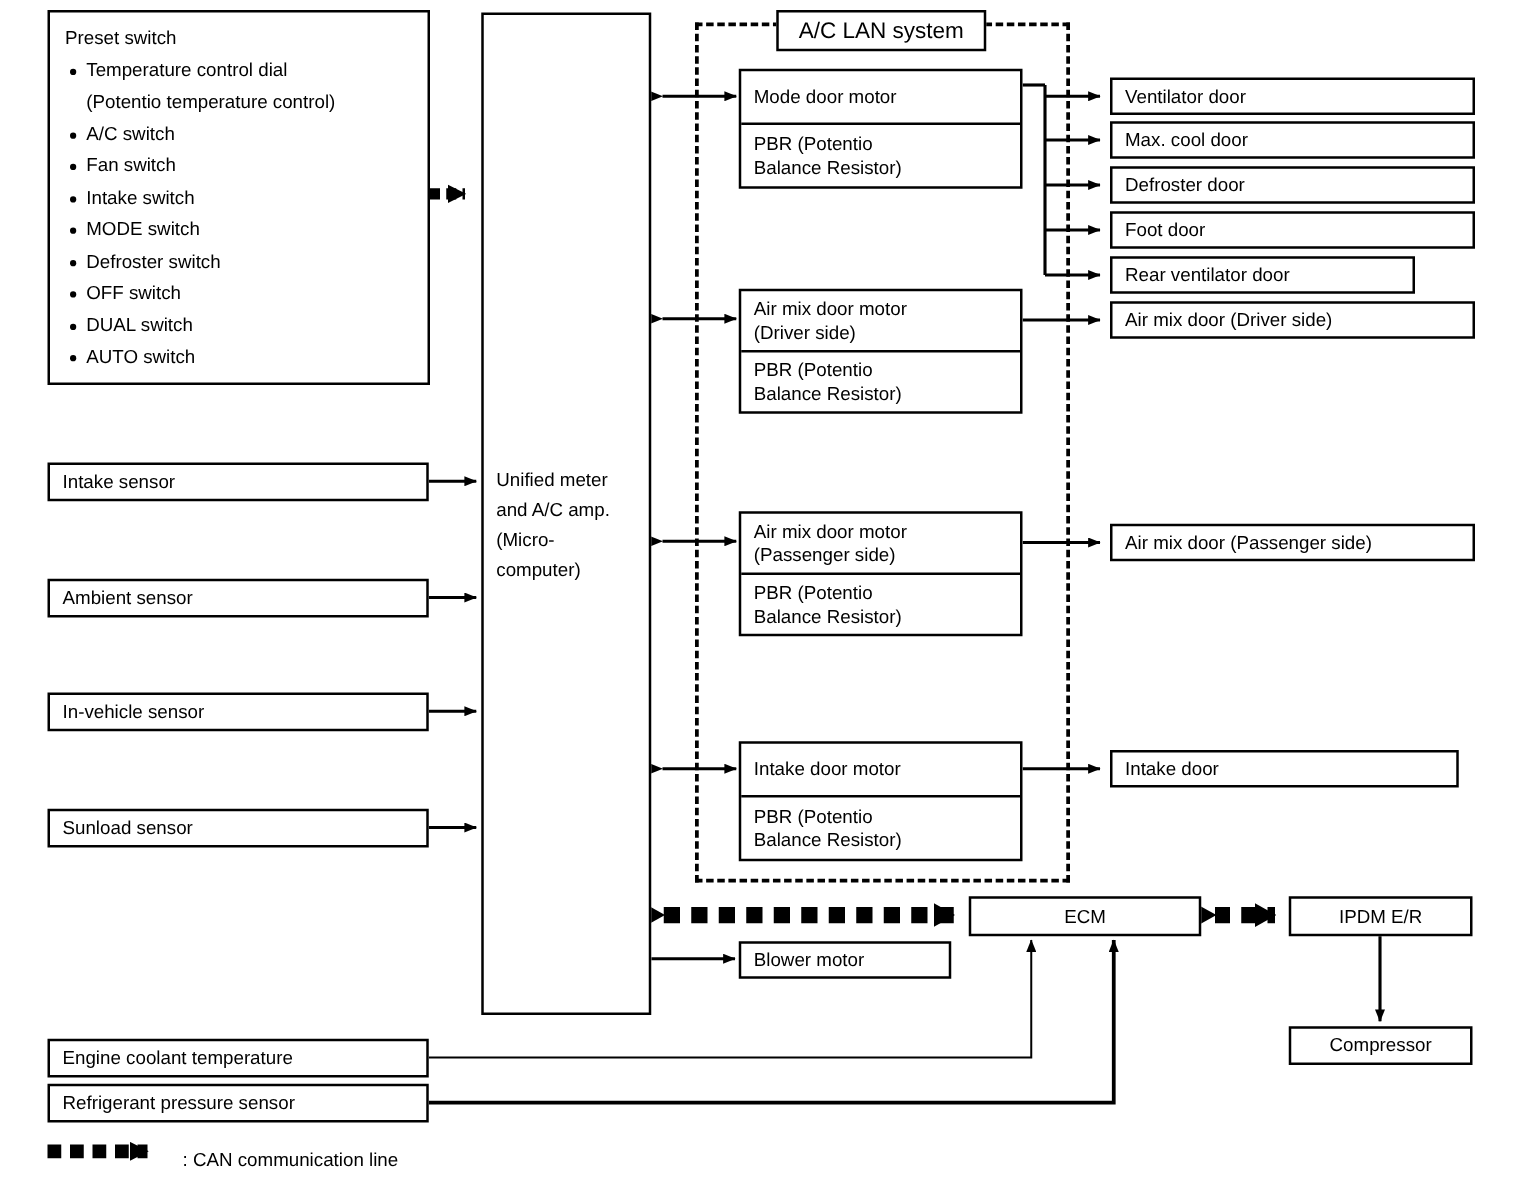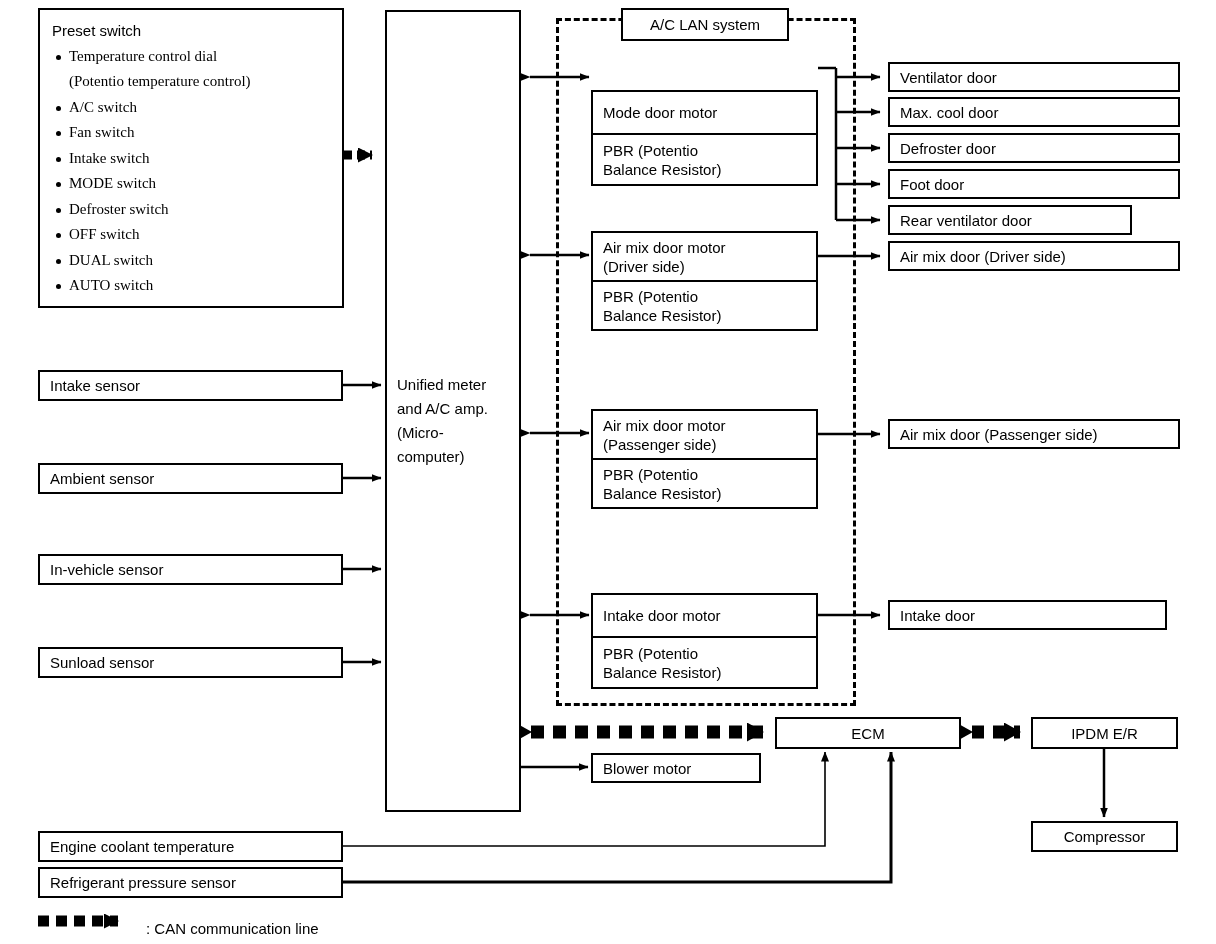--- a/index.html
+++ b/index.html
@@ -22,31 +22,31 @@
   }
   .box .pad{padding:5px 10px;}
   .vcenter{display:flex;align-items:center;}
   .vcenter .pad{width:100%;}
   .cell-top{box-sizing:border-box;border-bottom:2px solid #000;}
   .cell-bot{box-sizing:border-box;}
   .center{text-align:center;}
   
   #preset-switch{font-size:15px;line-height:25.5px;}
   #preset-switch .title{padding:8px 0 0 12px;}
-  #preset-switch ul{list-style:none;margin:0;padding:0 0 0 14px;font-family:Liberation Serif, serif;}
+  #preset-switch ul{list-style:none;margin:0;padding:0 0 0 14px;}
   #preset-switch li{position:relative;padding-left:15px;}
   #preset-switch li:before{
     content:"";position:absolute;left:2px;top:11px;
     width:5px;height:5px;border-radius:50%;background:#000;
   }
   #preset-switch li .cont{display:block;padding-left:0;}
   
   #lan-label{
     position:absolute;box-sizing:border-box;border:2px solid #000;
-    background:#fff;font-size:15px;line-height:19px;text-align:center;
+    background:#fff;font-size:18px;line-height:19px;text-align:center;
     padding:5px 0;
   }
   
   #legend{position:absolute;font-size:15px;line-height:19px;}
   #legend .txt{position:absolute;left:108px;top:-2px;white-space:nowrap;}
 </style>
 </head>
 <body>
 
 <div id="stage">
@@ -189,21 +189,21 @@
     <div class="pad">Refrigerant pressure sensor</div>
   </div>
 
   <div class="box" style="left:385px;top:10px;width:136px;height:802px;">
     <div class="pad" style="position:absolute;top:356px;left:0;white-space:pre-line;line-height:24px;">Unified meter
 and A/C amp.
 (Micro-
   computer)</div>
   </div>
 
-  <div class="box" style="left:591px;top:55px;width:227px;height:96px;margin-top:35px;">
+  <div class="box" style="left:591px;top:55px;width:227px;height:96px;">
     <div class="cell-top vcenter" style="height:43px;">
       <div class="pad" style="white-space:pre-line;">Mode door motor</div>
     </div>
     <div class="cell-bot vcenter" style="height:49px;">
       <div class="pad" style="white-space:pre-line;">PBR (Potentio
 Balance Resistor)</div>
     </div>
   </div>
 
   <div class="box" style="left:591px;top:231px;width:227px;height:100px;">

